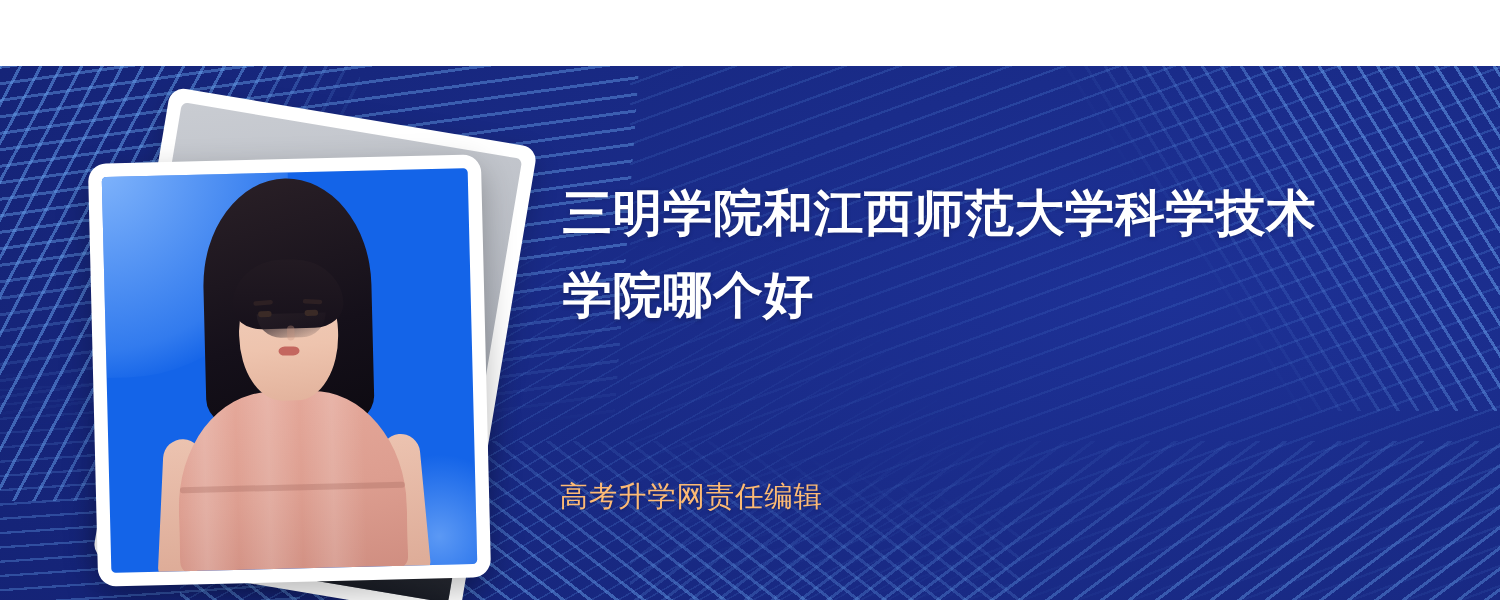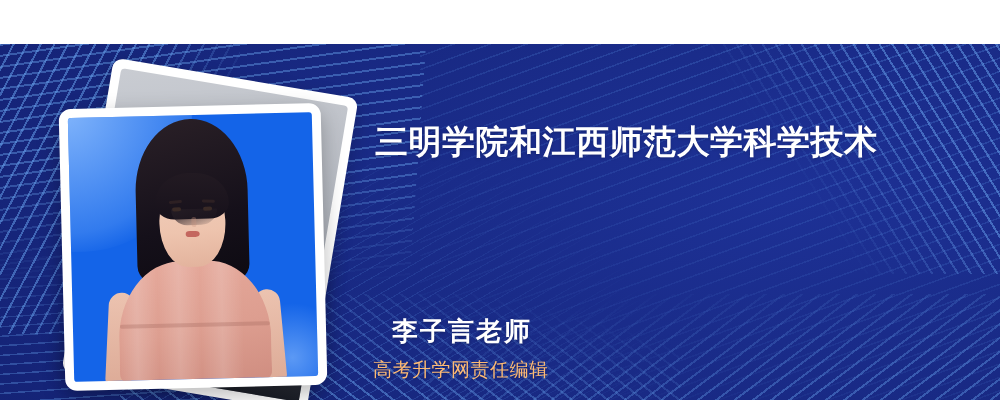--- a/index.html
+++ b/index.html
@@ -430,20 +430,20 @@
           <div class="p-eye r"></div>
           <div class="p-nose"></div>
           <div class="p-mouth"></div>
         </div>
       </div>
     </div>
   </div>
 
   <div class="title-block">
     <div class="title-line">三明学院和江西师范大学科学技术</div>
+    <div class="title-line">学院哪个好</div>
   </div>
 
   <div class="credit-block">
-    <div class="author-name">李子言老师</div>
     <div class="author-role">高考升学网责任编辑</div>
   </div>
 
 </div>
 
 </body></html>

